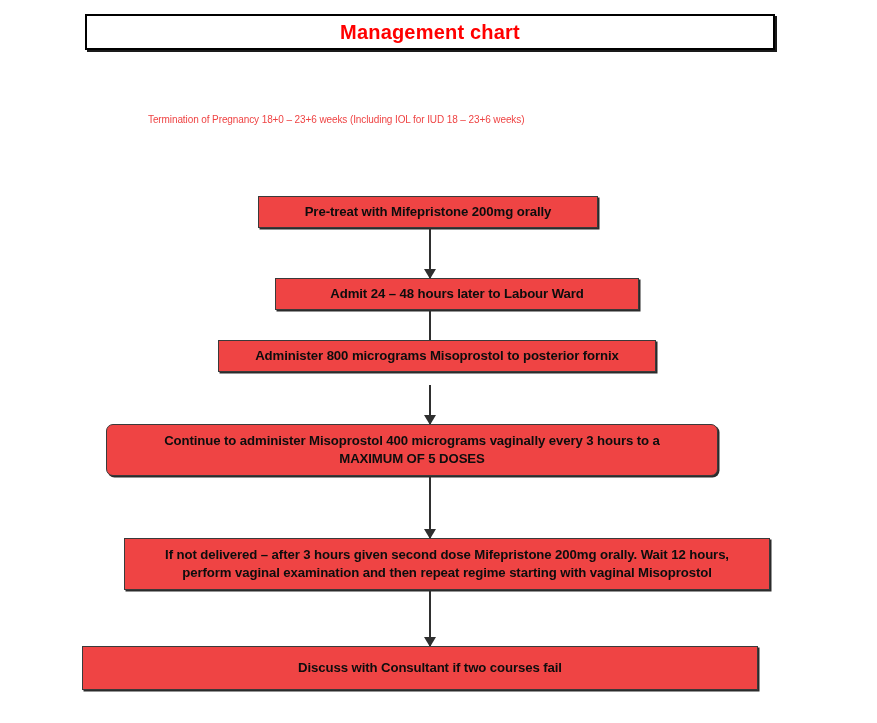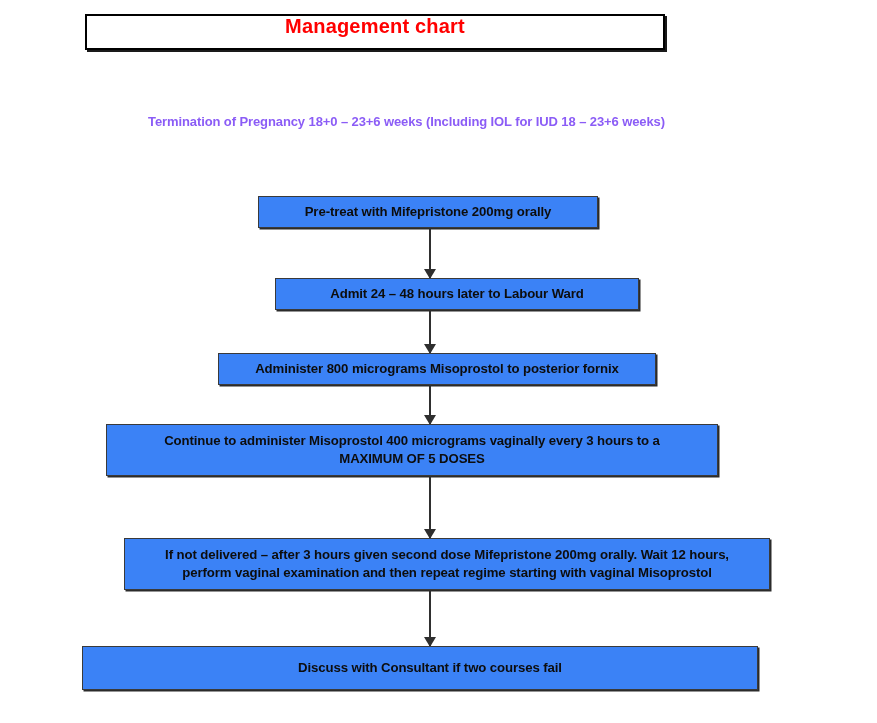--- a/index.html
+++ b/index.html
@@ -20,77 +20,78 @@
     position: relative;
     width: 877px;
     height: 723px;
   }
 
   
   .title-banner {
     position: absolute;
     left: 85px;
     top: 14px;
-    width: 580px;
+    width: 690px;
     height: 36px;
     border: 2px solid #000000;
     box-shadow: 2px 2px 0 #1a1a1a;
     background: #ffffff;
     display: flex;
+    align-items: center;
     justify-content: center;
     box-sizing: border-box;
   }
   .title-text {
     color: #ff0000;
     font-size: 20px;
     font-weight: bold;
     letter-spacing: 0.2px;
     line-height: 1;
     white-space: nowrap;
   }
 
   
   .subtitle {
     position: absolute;
     left: 148px;
     top: 114px;
-    font-size: 13px;
-    font-weight: bold;
-    color: #8b5cf6;
+    font-size: 10px;
+    font-weight: normal;
+    color: #ef4444;
     letter-spacing: -0.1px;
     white-space: nowrap;
   }
 
   
   .flow-box {
     position: absolute;
     box-sizing: border-box;
     border: 1.4px solid #3a3a3a;
     box-shadow: 1.5px 1.5px 0 #2b2b2b;
-    background: #3b82f6;
+    background: #ef4444;
     display: flex;
     align-items: center;
     justify-content: center;
     text-align: center;
   }
   .flow-box .box-text {
     font-size: 13.2px;
     font-weight: bold;
     color: #0d0d0d;
     line-height: 1.35;
     letter-spacing: -0.1px;
     padding: 0 8px;
     white-space: pre-line;
   }
 
   
   #box-1 { left: 258px; top: 196px; width: 340px; height: 32px; }
   #box-2 { left: 275px; top: 278px; width: 364px; height: 32px; }
-  #box-3 { left: 218px; top: 353px; width: 438px; height: 32px; }
-  #box-4 { left: 106px; top: 424px; width: 612px; height: 52px; }
+  #box-3 { left: 218px; top: 340px; width: 438px; height: 32px; }
+  #box-4 { left: 106px; top: 424px; width: 612px; height: 52px; border-radius: 7px; }
   #box-5 { left: 108px; top: 538px; width: 646px; height: 52px; margin-left: 16px; }
   #box-6 { left: 82px; top: 646px; width: 676px; height: 44px; padding-left: 20px; }
 
   
   .connector {
     position: absolute;
     left: 430px;
     width: 2px;
     background: #2f2f2f;
     transform: translateX(-1px);

